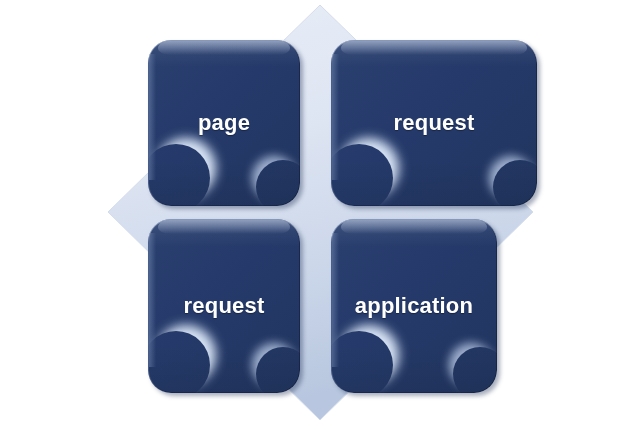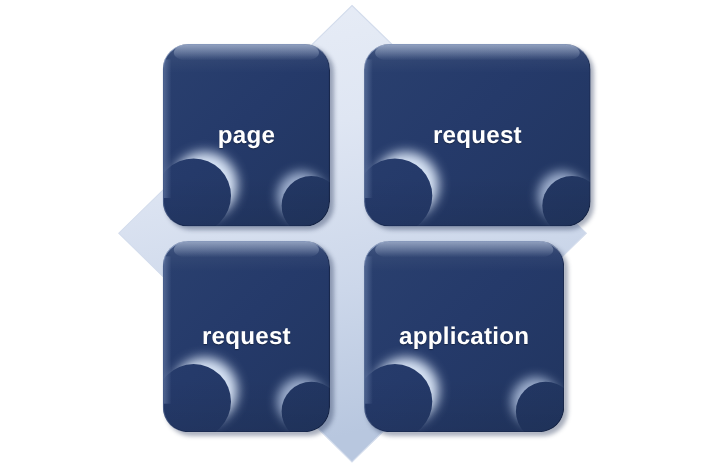--- a/index.html
+++ b/index.html
@@ -90,21 +90,21 @@
     letter-spacing:0.2px;
     line-height:1;
     text-shadow:0 1px 1px rgba(0,0,0,0.35);
     white-space:nowrap;
   }
 
   
   #box-page        { left:148px; top:40px;  width:152px; height:166px; }
   #box-request     { left:331px; top:40px;  width:166px; height:166px;padding-left:40px; }
   #box-session     { left:148px; top:219px; width:152px; height:174px; }
-  #box-application { left:331px; top:219px; width:166px; height:174px;padding-left:16px; }
+  #box-application { left:331px; top:219px; width:166px; height:174px; }
 </style>
 </head>
 <body>
 
 <div id="stage">
 
   <svg id="diamond-layer" viewBox="0 0 640 432" width="640" height="432" aria-hidden="true">
     <defs>
       <linearGradient id="diamondGrad" x1="0" y1="0" x2="0.25" y2="1">
         <stop offset="0%" stop-color="#e9eef7"></stop>

